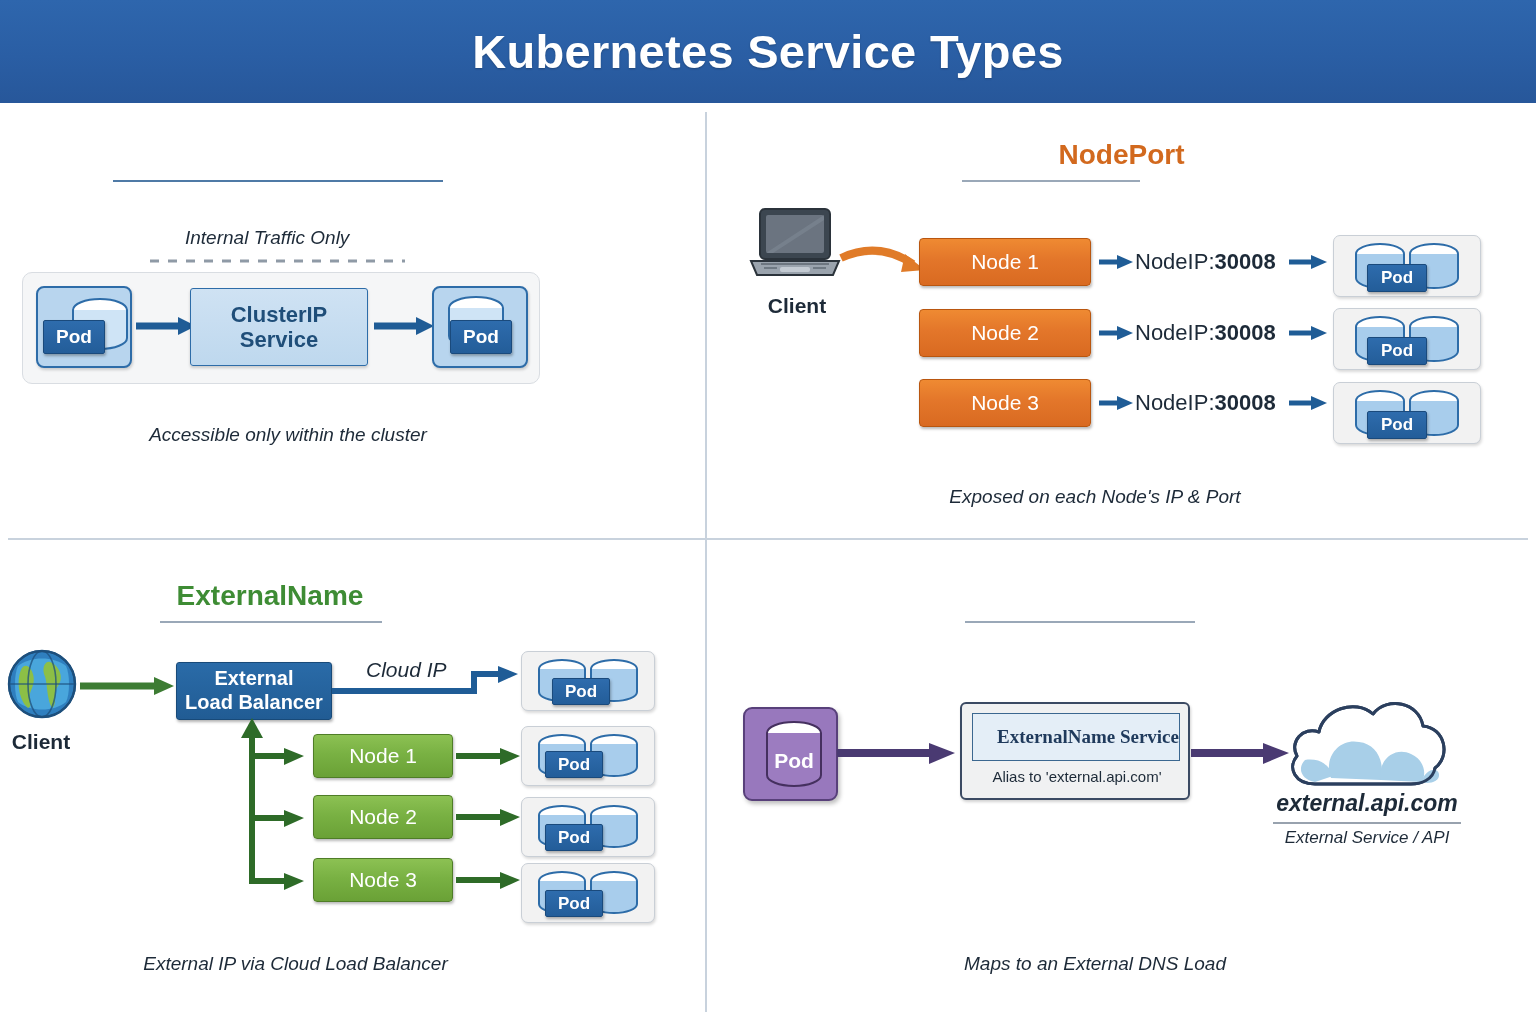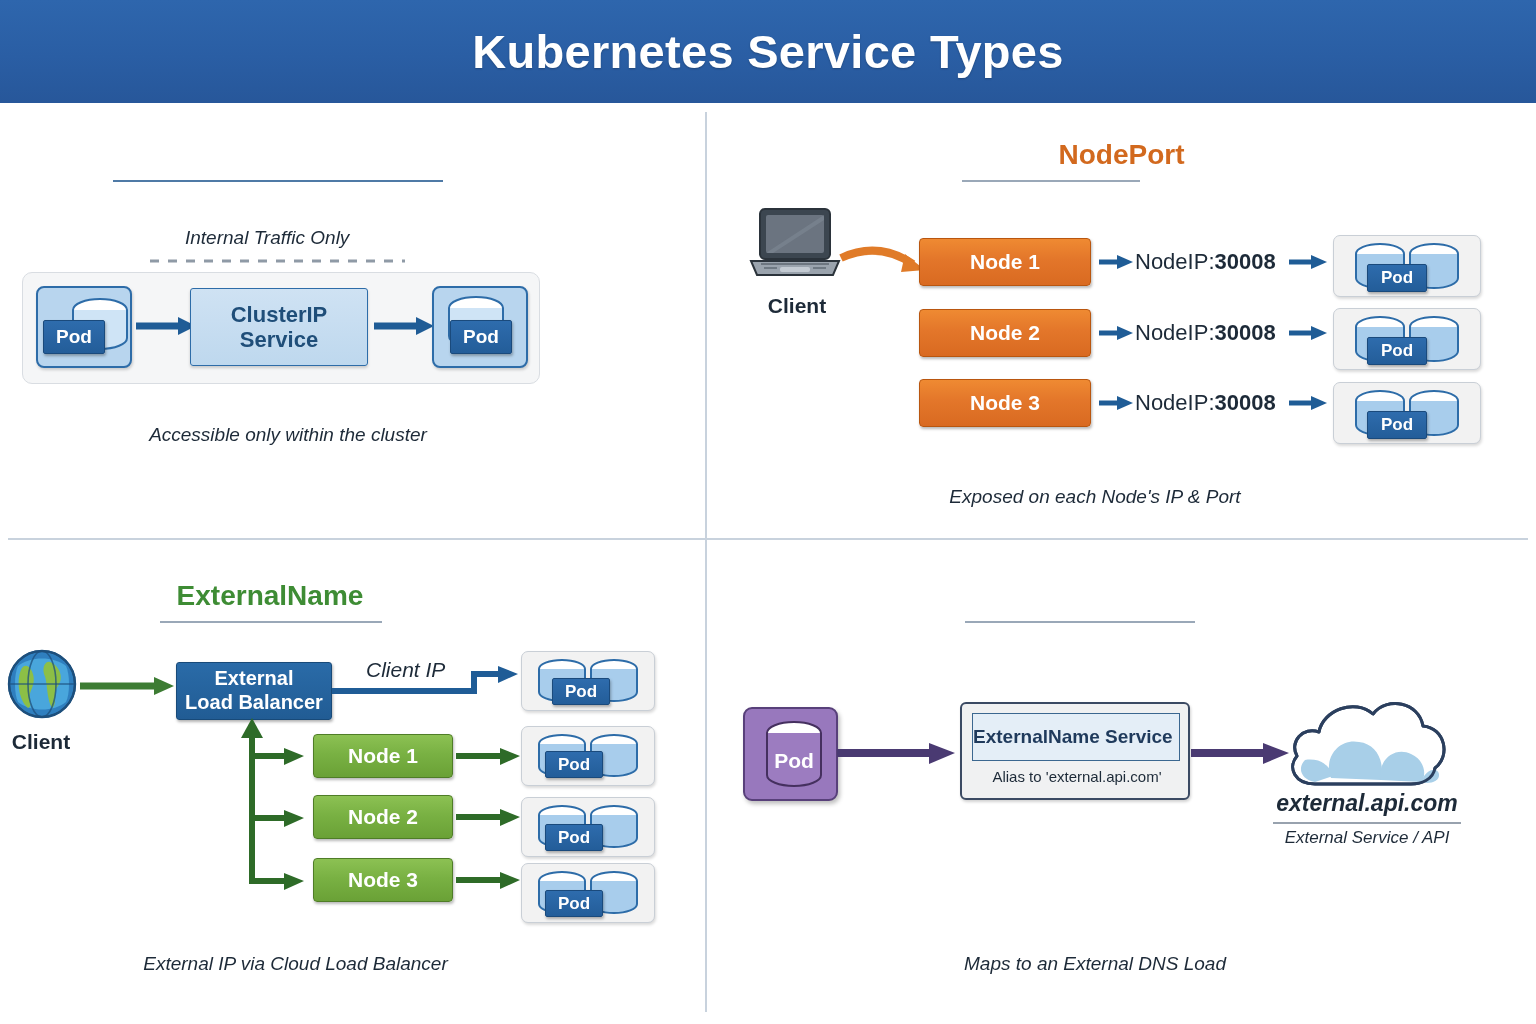--- a/index.html
+++ b/index.html
@@ -49,21 +49,21 @@
   }
   .caption {
     position: absolute; font-style: italic; font-size: 19px;
     color: #1d2a38; white-space: nowrap; text-align: center; padding-left: 16px;
   }
 
   
   .node-box {
     position: absolute; border-radius: 4px;
     display: flex; align-items: center; justify-content: center;
-    color: #fff; font-weight: bold; font-size: 21px;
+    color: #fff; font-weight: normal; font-size: 21px;
     box-shadow: 1px 2px 3px rgba(0,0,0,.28);
   }
   .node-orange {
     background: linear-gradient(180deg,#ef8a32 0%, #e3762a 45%, #d96a21 100%);
     border: 1px solid #b9560f;
   }
   .node-green {
     background: linear-gradient(180deg,#8cc153 0%, #79b143 45%, #6aa136 100%);
     border: 1px solid #4f7d27;
   }
@@ -305,21 +305,21 @@
       <polygon points="74,2 94,11 74,20" fill="#3d7c33"></polygon>
     </svg>
 
     <div class="lb-box" style="left:176px; top:122px; width:156px; height:58px;">
       <div>
         <span>External</span><br>
         <span>Load Balancer</span>
       </div>
     </div>
 
-    <div class="label-txt" style="left:366px; top:118px; font-style:italic; font-size:21px; color:#1d2a38;">Client IP</div>
+    <div class="label-txt" style="left:366px; top:118px; font-style:italic; font-size:21px; color:#1d2a38;">Cloud IP</div>
     <svg style="left:332px; top:126px;" width="190" height="46">
       <path d="M0,25 L142,25 L142,8" stroke="#1f5c96" stroke-width="6" fill="none"></path>
       <line x1="139" y1="8" x2="170" y2="8" stroke="#1f5c96" stroke-width="6"></line>
       <polygon points="166,0 186,8 166,17" fill="#1f5c96"></polygon>
     </svg>
 
     <div class="pod-card" style="left:521px; top:111px; width:134px; height:60px;">
       <svg style="left:15px; top:6px;" width="104" height="48">
         <ellipse cx="25" cy="11" rx="23" ry="9" fill="#ffffff" stroke="#2d6ca8" stroke-width="2"></ellipse>
         <path d="M2,11 L2,34 A23,9 0 0 0 48,34 L48,11" fill="#a8cdec" stroke="#2d6ca8" stroke-width="2"></path>
@@ -417,21 +417,21 @@
     <svg style="left:130px; top:202px;" width="120" height="22">
       <line x1="0" y1="11" x2="96" y2="11" stroke="#4a3a72" stroke-width="8"></line>
       <polygon points="92,1 118,11 92,22" fill="#4a3a72"></polygon>
     </svg>
 
     <div style="position:absolute; left:253px; top:162px; width:230px; height:98px;
                 background:#f0f1f2; border:2px solid #3b4a63; border-radius:6px;
                 box-shadow:1px 2px 3px rgba(0,0,0,.18);">
       <div style="position:absolute; left:10px; top:9px; width:208px; height:48px;
                   background:#e4eef7; border:1px solid #3b6790;
-                  display:flex; align-items:center; justify-content:flex-start;">
+                  display:flex; align-items:center; justify-content:flex-end;font-family:Liberation Serif, serif;">
         <span style="font-size:19px; font-weight:bold; color:#1f3a5c;">ExternalName Service</span>
       </div>
       <div style="position:absolute; left:0; top:64px; width:230px; text-align:center;
                   font-size:15px; color:#1d2a38;">Alias to 'external.api.com'</div>
     </div>
 
     <svg style="left:484px; top:202px;" width="100" height="22">
       <line x1="0" y1="11" x2="76" y2="11" stroke="#4a3a72" stroke-width="8"></line>
       <polygon points="72,1 98,11 72,22" fill="#4a3a72"></polygon>
     </svg>

